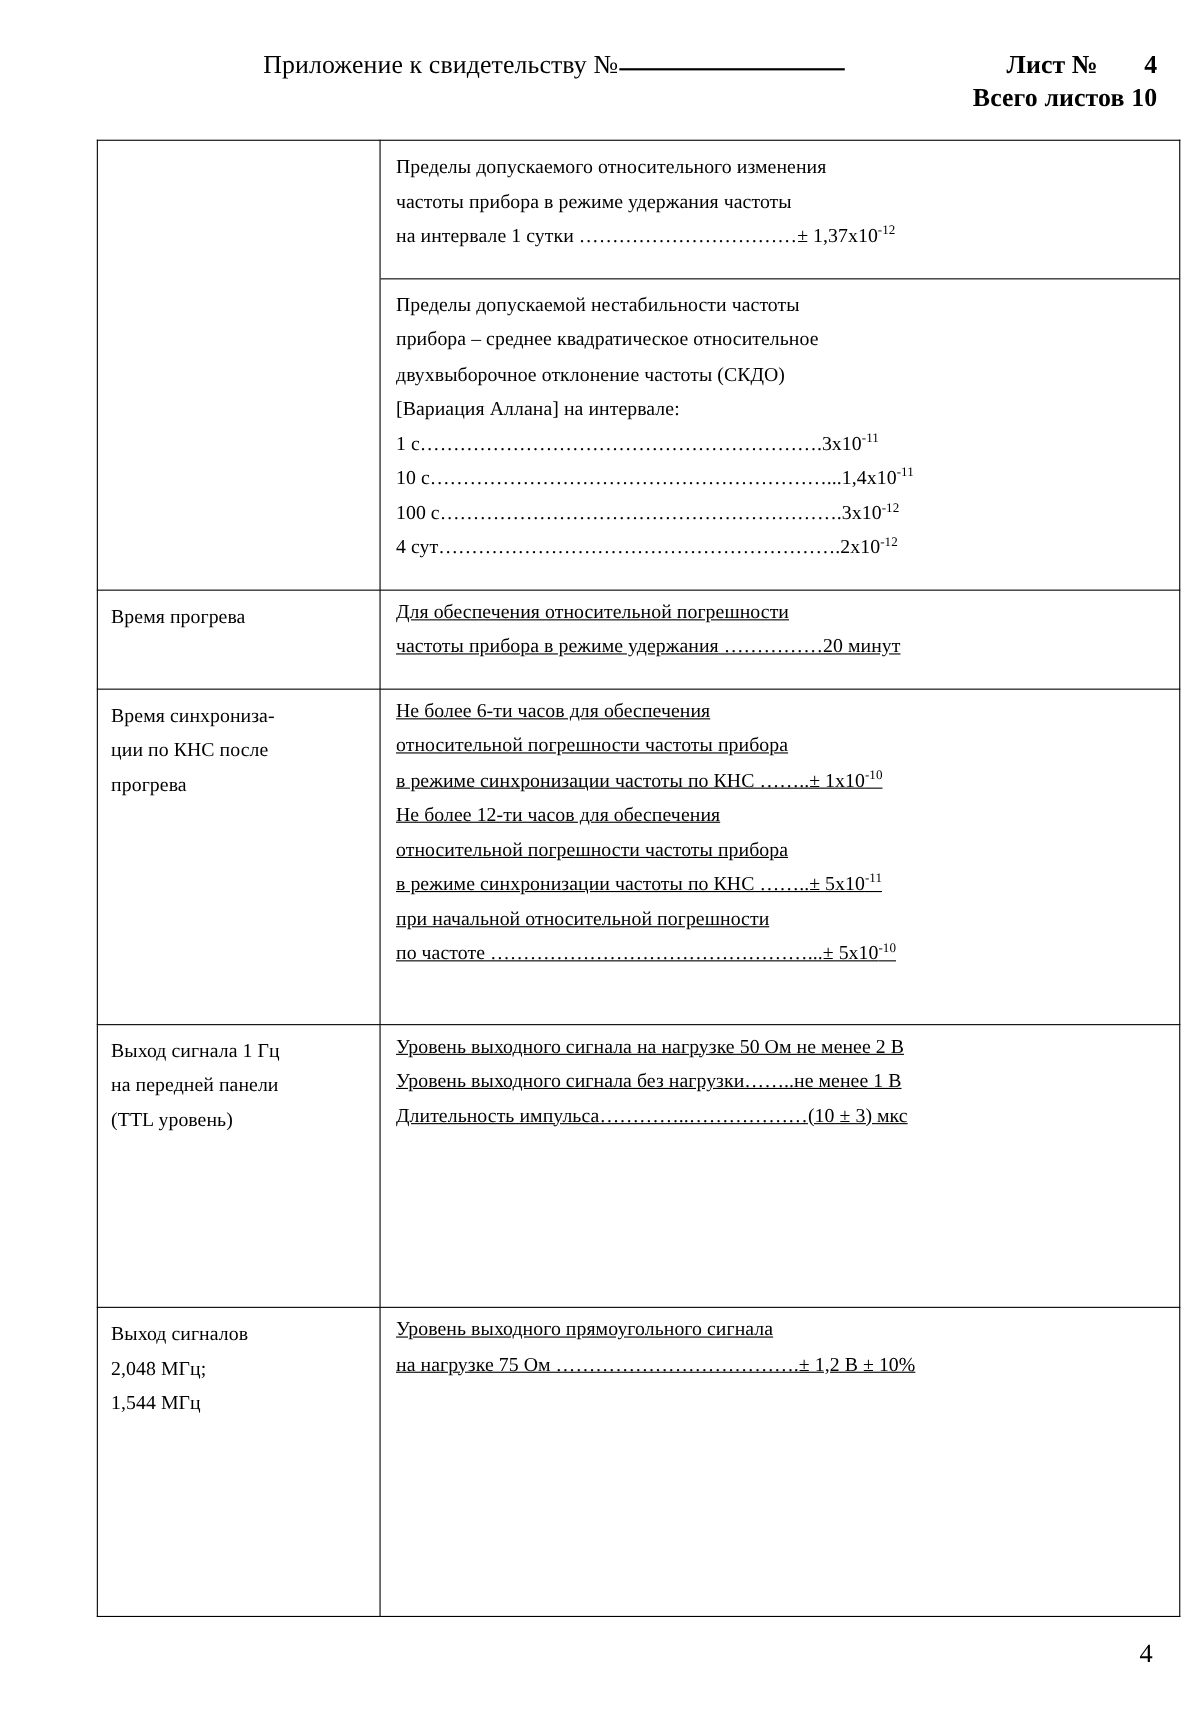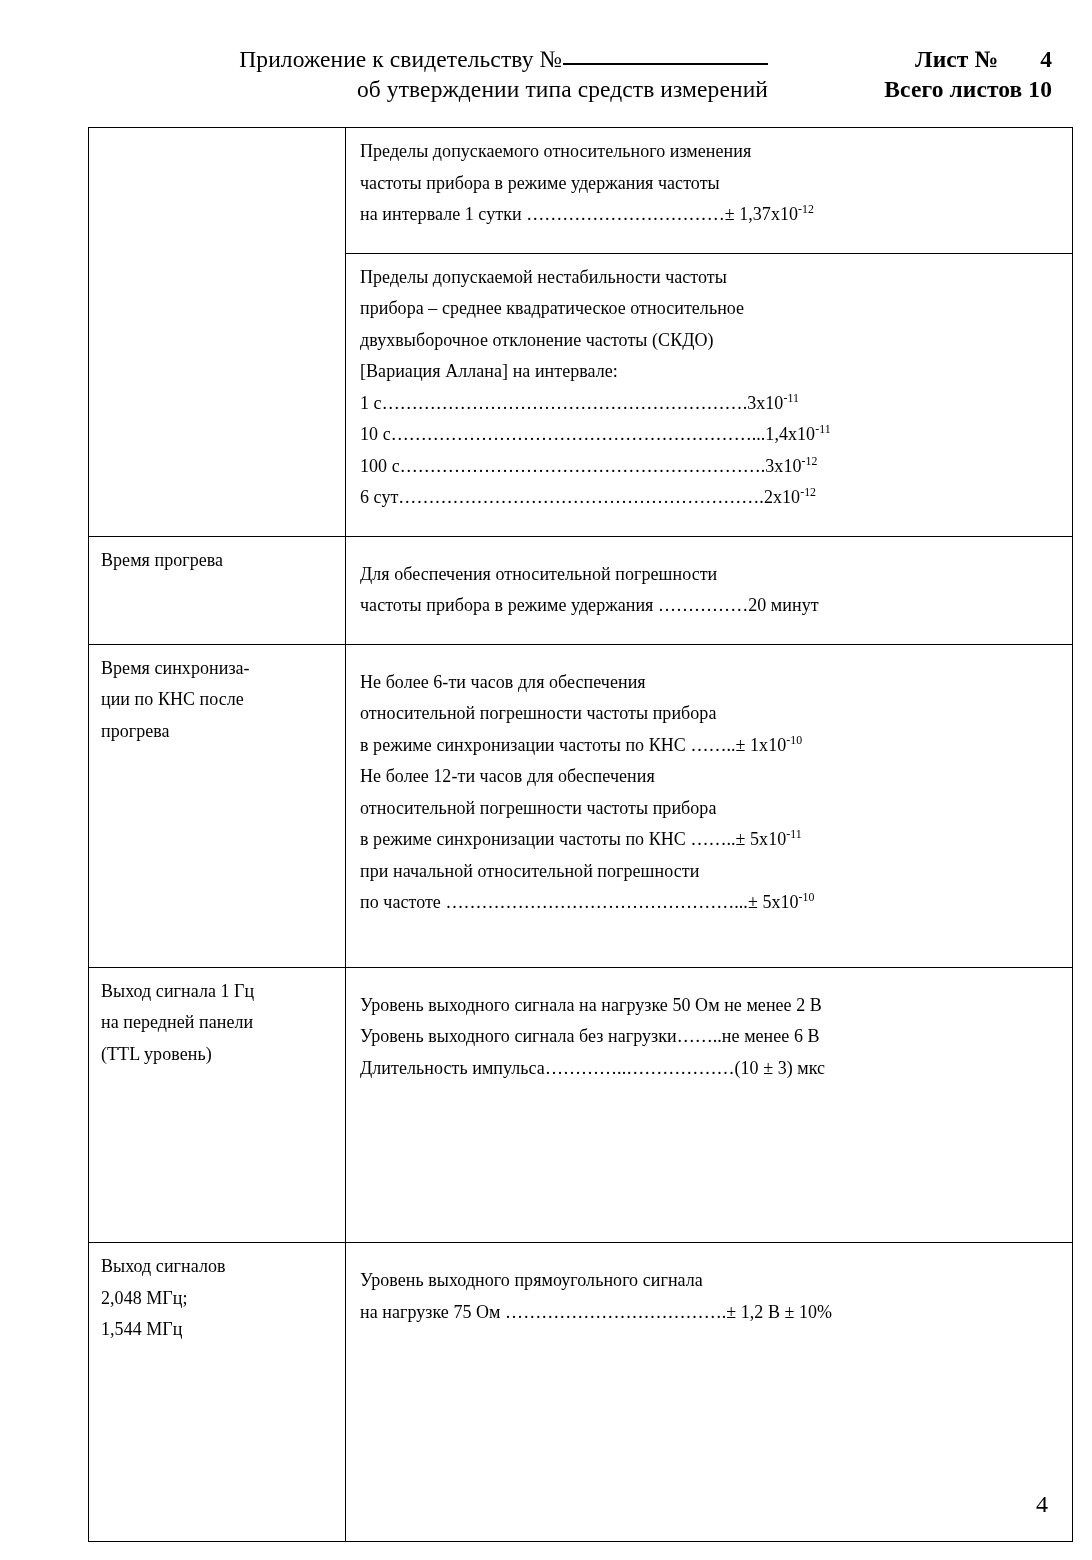--- a/index.html
+++ b/index.html
@@ -74,21 +74,22 @@
     vertical-align: top;
     padding: 0;
   }
   .col-name { width: 257px; }
   .col-val  { width: 727px; }
 
   .cell-pad-name {
     padding: 8px 8px 8px 12px;
   }
   .cell-pad-val {
-    padding: 22px 10px 8px 14px;
+    padding: 4px 10px 8px 14px;
+    text-decoration: underline;
   }
 
   .txt {
     font-size: 18px;
     line-height: 31.5px;
     white-space: nowrap;
     letter-spacing: 0.05px;
   }
 
   
@@ -131,21 +132,20 @@
     font-size: 24px;
     line-height: 28px;
   }
 </style>
 </head>
 <body>
 
 <div class="page-header">
   <div class="hdr-left">
     <div class="hdr-line"><span>Приложение к свидетельству №</span><span class="hdr-rule"></span></div>
-    <div class="hdr-line">об утверждении типа средств измерений</div>
   </div>
   <div class="hdr-right">
     <div class="hdr-line"><span>Лист №</span><span class="sheet-num">4</span></div>
     <div class="hdr-line">Всего листов 10</div>
   </div>
 </div>
 
 <table class="spec-table">
   <colgroup>
     <col class="col-name">
@@ -174,21 +174,21 @@
 
             <tr>
               <td>
                 <div class="txt">Пределы допускаемой нестабильности частоты</div>
                 <div class="txt">прибора – среднее квадратическое относительное</div>
                 <div class="txt">двухвыборочное отклонение частоты (СКДО)</div>
                 <div class="txt">[Вариация Аллана] на интервале:</div>
                 <div class="txt"><span>1 с…………………………………………………….3х10</span><sup>-11</sup></div>
                 <div class="txt"><span>10 с……………………………………………………...1,4х10</span><sup>-11</sup></div>
                 <div class="txt"><span>100 с…………………………………………………….3х10</span><sup>-12</sup></div>
-                <div class="txt"><span>6 сут…………………………………………………….2х10</span><sup>-12</sup></div>
+                <div class="txt"><span>4 сут…………………………………………………….2х10</span><sup>-12</sup></div>
                 <div class="spacer-sm"></div>
               </td>
             </tr>
 
 
           </tbody>
         </table>
       </td>
     </tr>
 
@@ -234,21 +234,21 @@
       <td class="col-name">
         <div class="cell-pad-name">
           <div class="txt">Выход сигнала 1 Гц</div>
           <div class="txt">на передней панели</div>
           <div class="txt">(TTL уровень)</div>
         </div>
       </td>
       <td class="col-val">
         <div class="cell-pad-val">
           <div class="txt">Уровень выходного сигнала на нагрузке 50 Ом не менее 2 В</div>
-          <div class="txt">Уровень выходного сигнала без нагрузки……..не менее 6 В</div>
+          <div class="txt">Уровень выходного сигнала без нагрузки……..не менее 1 В</div>
           <div class="txt">Длительность импульса…………..………………(10 ± 3) мкс</div>
           <div class="spacer-lg"></div>
         </div>
       </td>
     </tr>
 
     <tr>
       <td class="col-name">
         <div class="cell-pad-name">
           <div class="txt">Выход сигналов</div>

